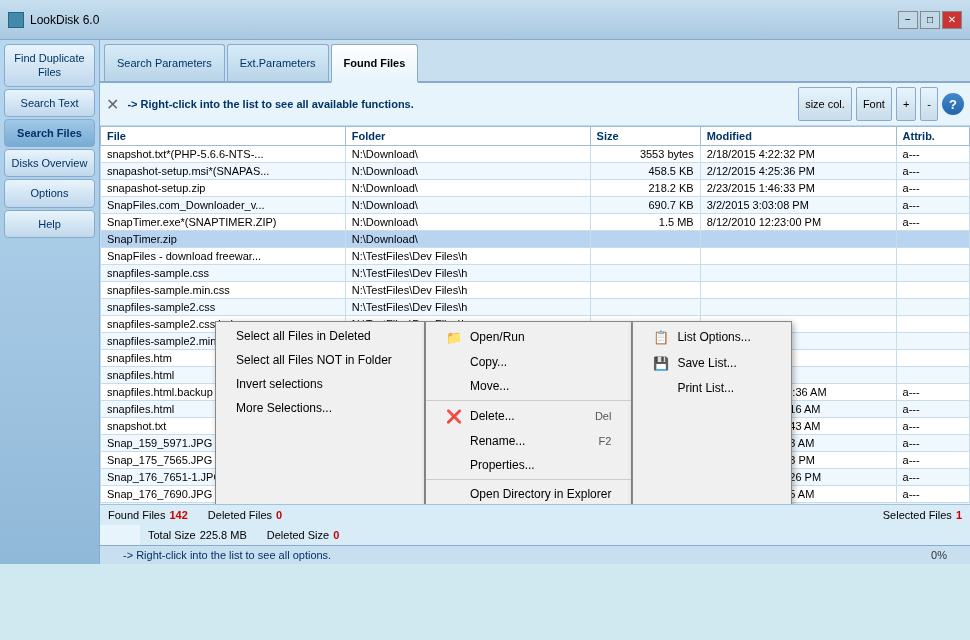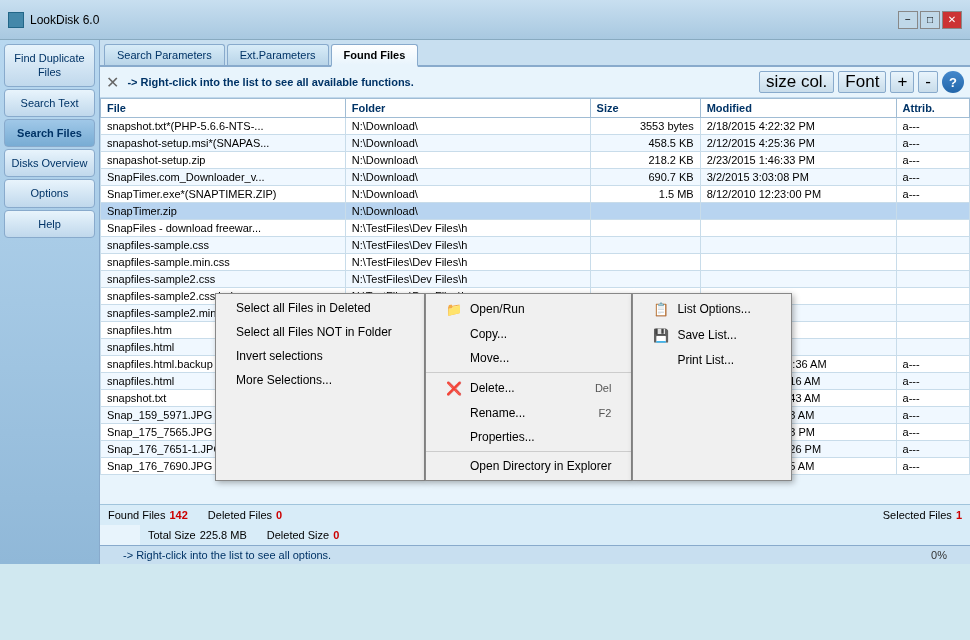--- a/index.html
+++ b/index.html
@@ -95,21 +95,21 @@
 
     
     .tabs {
       display: flex;
       background: #c8dff0;
       border-bottom: 2px solid #88aacc;
       padding: 4px 4px 0;
       gap: 2px;
     }
     .tab {
-      padding: 4px 12px;
+      padding: 12px 12px;
       background: linear-gradient(to bottom, #d8ecf8, #b8d4e8);
       border: 1px solid #88aacc;
       border-bottom: none;
       border-radius: 3px 3px 0 0;
       cursor: pointer;
       font-size: 11px;
       color: #003366;
     }
     .tab.active {
       background: linear-gradient(to bottom, #ffffff, #e8f4fc);
@@ -130,23 +130,23 @@
     }
     .toolbar-text {
       flex: 1;
       font-size: 11px;
       font-weight: bold;
       color: #003366;
     }
     .toolbar-btn {
       background: linear-gradient(to bottom, #e8f4fc, #c8dcea);
       border: 1px solid #88aacc;
-      padding: 0 6px;
+      padding: 10px 6px;
       cursor: pointer;
-      font-size: 17px;
+      font-size: 11px;
       border-radius: 2px;
     }
     .help-btn {
       width: 22px;
       height: 22px;
       border-radius: 50%;
       background: linear-gradient(to bottom, #4488cc, #2266aa);
       color: white;
       border: none;
       cursor: pointer;

